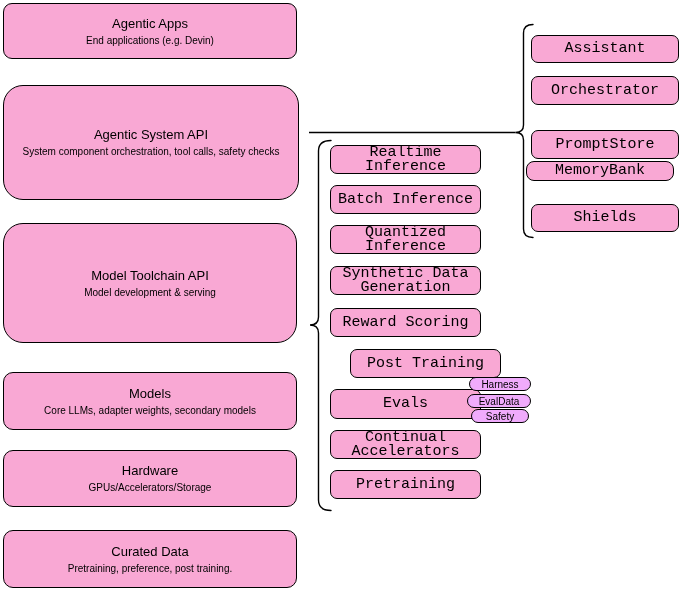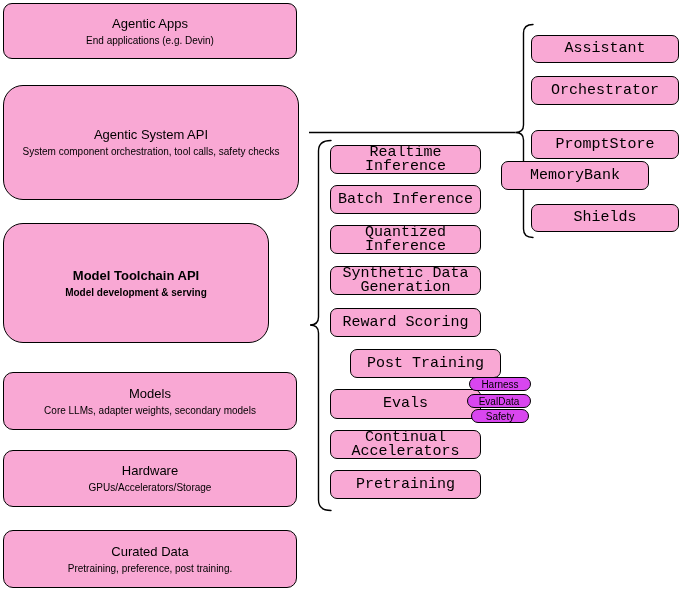--- a/index.html
+++ b/index.html
@@ -43,21 +43,21 @@
   }
   .small-node {
     font-size: 15px;
     line-height: 14px;
     border-radius: 7px;
     padding: 0 2px;
     font-family: Liberation Mono, monospace;
   }
   .pill {
     position: absolute;
-    background: #d946ef;
+    background: #f0abfc;
     border: 1.2px solid #000000;
     border-radius: 8px;
     display: flex;
     align-items: center;
     justify-content: center;
     font-size: 10px;
     line-height: 11px;
     z-index: 5;
   }
 </style>
@@ -75,21 +75,21 @@
   <div class="node stack-node" style="left:3px; top:3px; width:294px; height:56px; border-radius:9px;">
     <div class="node-title">Agentic Apps</div>
     <div class="node-subtitle">End applications (e.g. Devin)</div>
   </div>
 
   <div class="node stack-node" style="left:3px; top:85px; width:296px; height:115px; border-radius:20px;">
     <div class="node-title">Agentic System API</div>
     <div class="node-subtitle">System component orchestration, tool calls, safety checks</div>
   </div>
 
-  <div class="node stack-node" style="left:3px; top:223px; width:266px; height:120px; border-radius:20px;font-weight:bold;">
+  <div class="node stack-node" style="left:3px; top:223px; width:294px; height:120px; border-radius:20px;">
     <div class="node-title">Model Toolchain API</div>
     <div class="node-subtitle">Model development &amp; serving</div>
   </div>
 
   <div class="node stack-node" style="left:3px; top:372px; width:294px; height:58px; border-radius:10px;">
     <div class="node-title">Models</div>
     <div class="node-subtitle">Core LLMs, adapter weights, secondary models</div>
   </div>
 
   <div class="node stack-node" style="left:3px; top:450px; width:294px; height:57px; border-radius:10px;">
@@ -112,16 +112,16 @@
   <div class="node small-node" style="left:330px; top:430px; width:151px; height:29px;">Continual Accelerators</div>
   <div class="node small-node" style="left:330px; top:470px; width:151px; height:29px;">Pretraining</div>
 
   <div class="pill" style="left:469px; top:377px; width:62px; height:14px;">Harness</div>
   <div class="pill" style="left:467px; top:394px; width:64px; height:14px;">EvalData</div>
   <div class="pill" style="left:471px; top:409px; width:58px; height:14px;">Safety</div>
 
   <div class="node small-node" style="left:531px; top:35px; width:148px; height:28px;">Assistant</div>
   <div class="node small-node" style="left:531px; top:76px; width:148px; height:29px;">Orchestrator</div>
   <div class="node small-node" style="left:531px; top:130px; width:148px; height:29px;">PromptStore</div>
-  <div class="node small-node" style="left:501px; top:161px; width:148px; height:29px;">MemoryBank</div>
+  <div class="node small-node" style="left:526px; top:161px; width:148px; height:20px;border-radius:8px;">MemoryBank</div>
   <div class="node small-node" style="left:531px; top:204px; width:148px; height:28px;">Shields</div>
 
 </div>
 
 </body></html>

